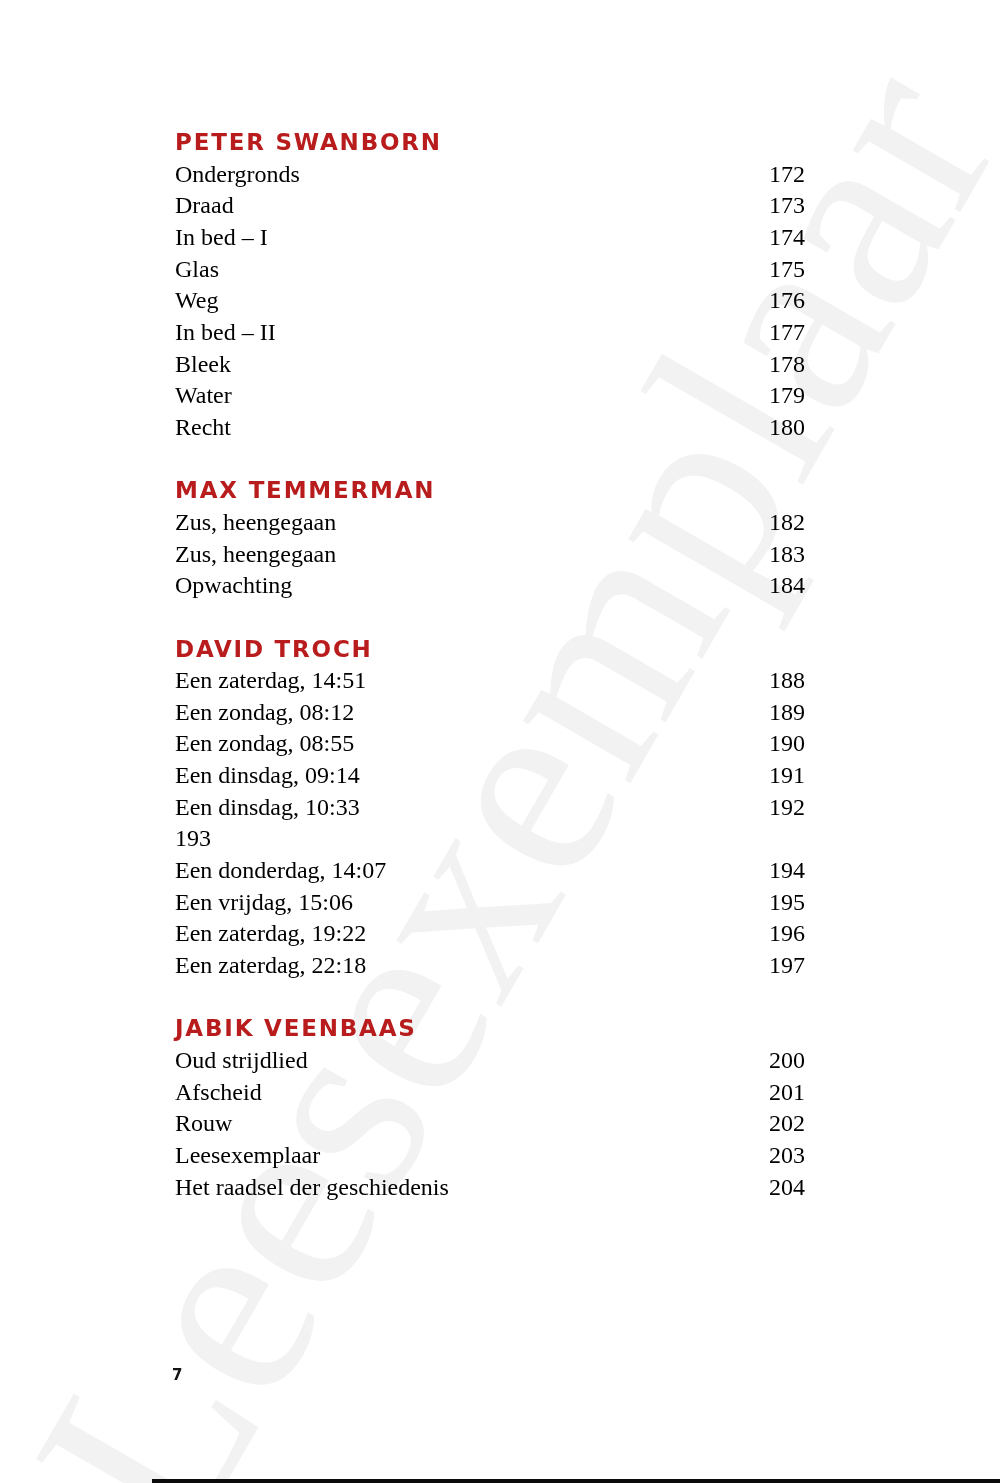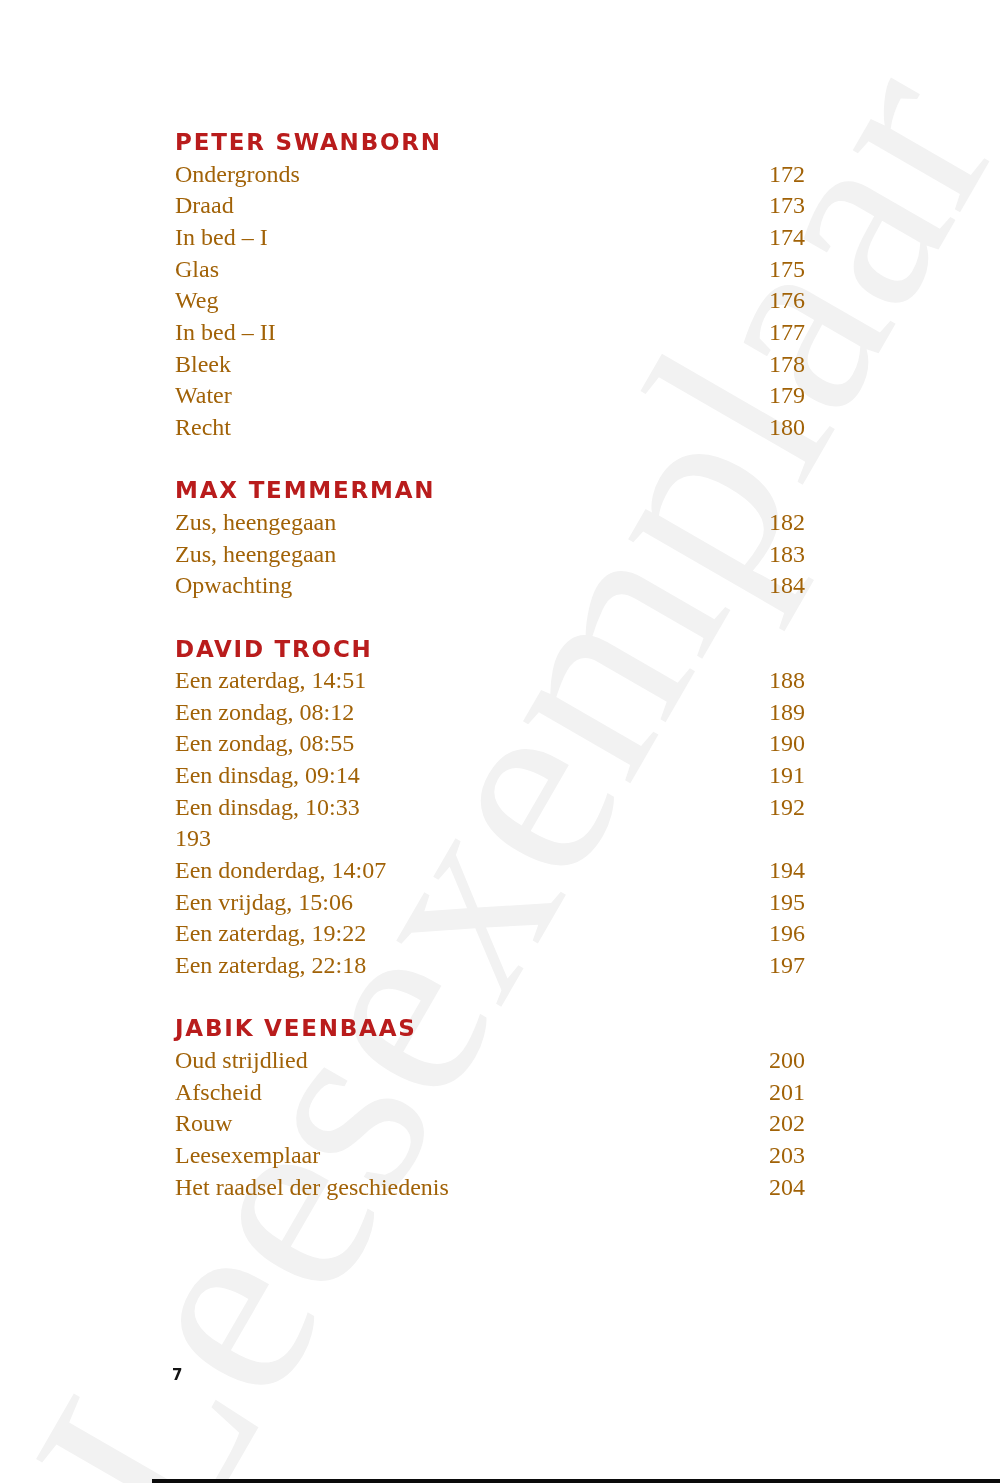--- a/index.html
+++ b/index.html
@@ -54,21 +54,21 @@
     white-space: nowrap;
   }
   .toc-row {
     display: flex;
     justify-content: space-between;
     align-items: baseline;
     height: 31.66px;
     line-height: 31.66px;
     font-family: "Liberation Serif", serif;
     font-size: 24px;
-    color: #a16207;
+    color: #000000;
   }
   .entry-title { white-space: nowrap; }
   .entry-page {
     white-space: nowrap;
     font-variant-numeric: oldstyle-nums;
   }
   
   .folio {
     position: absolute;
     left: 172px;

